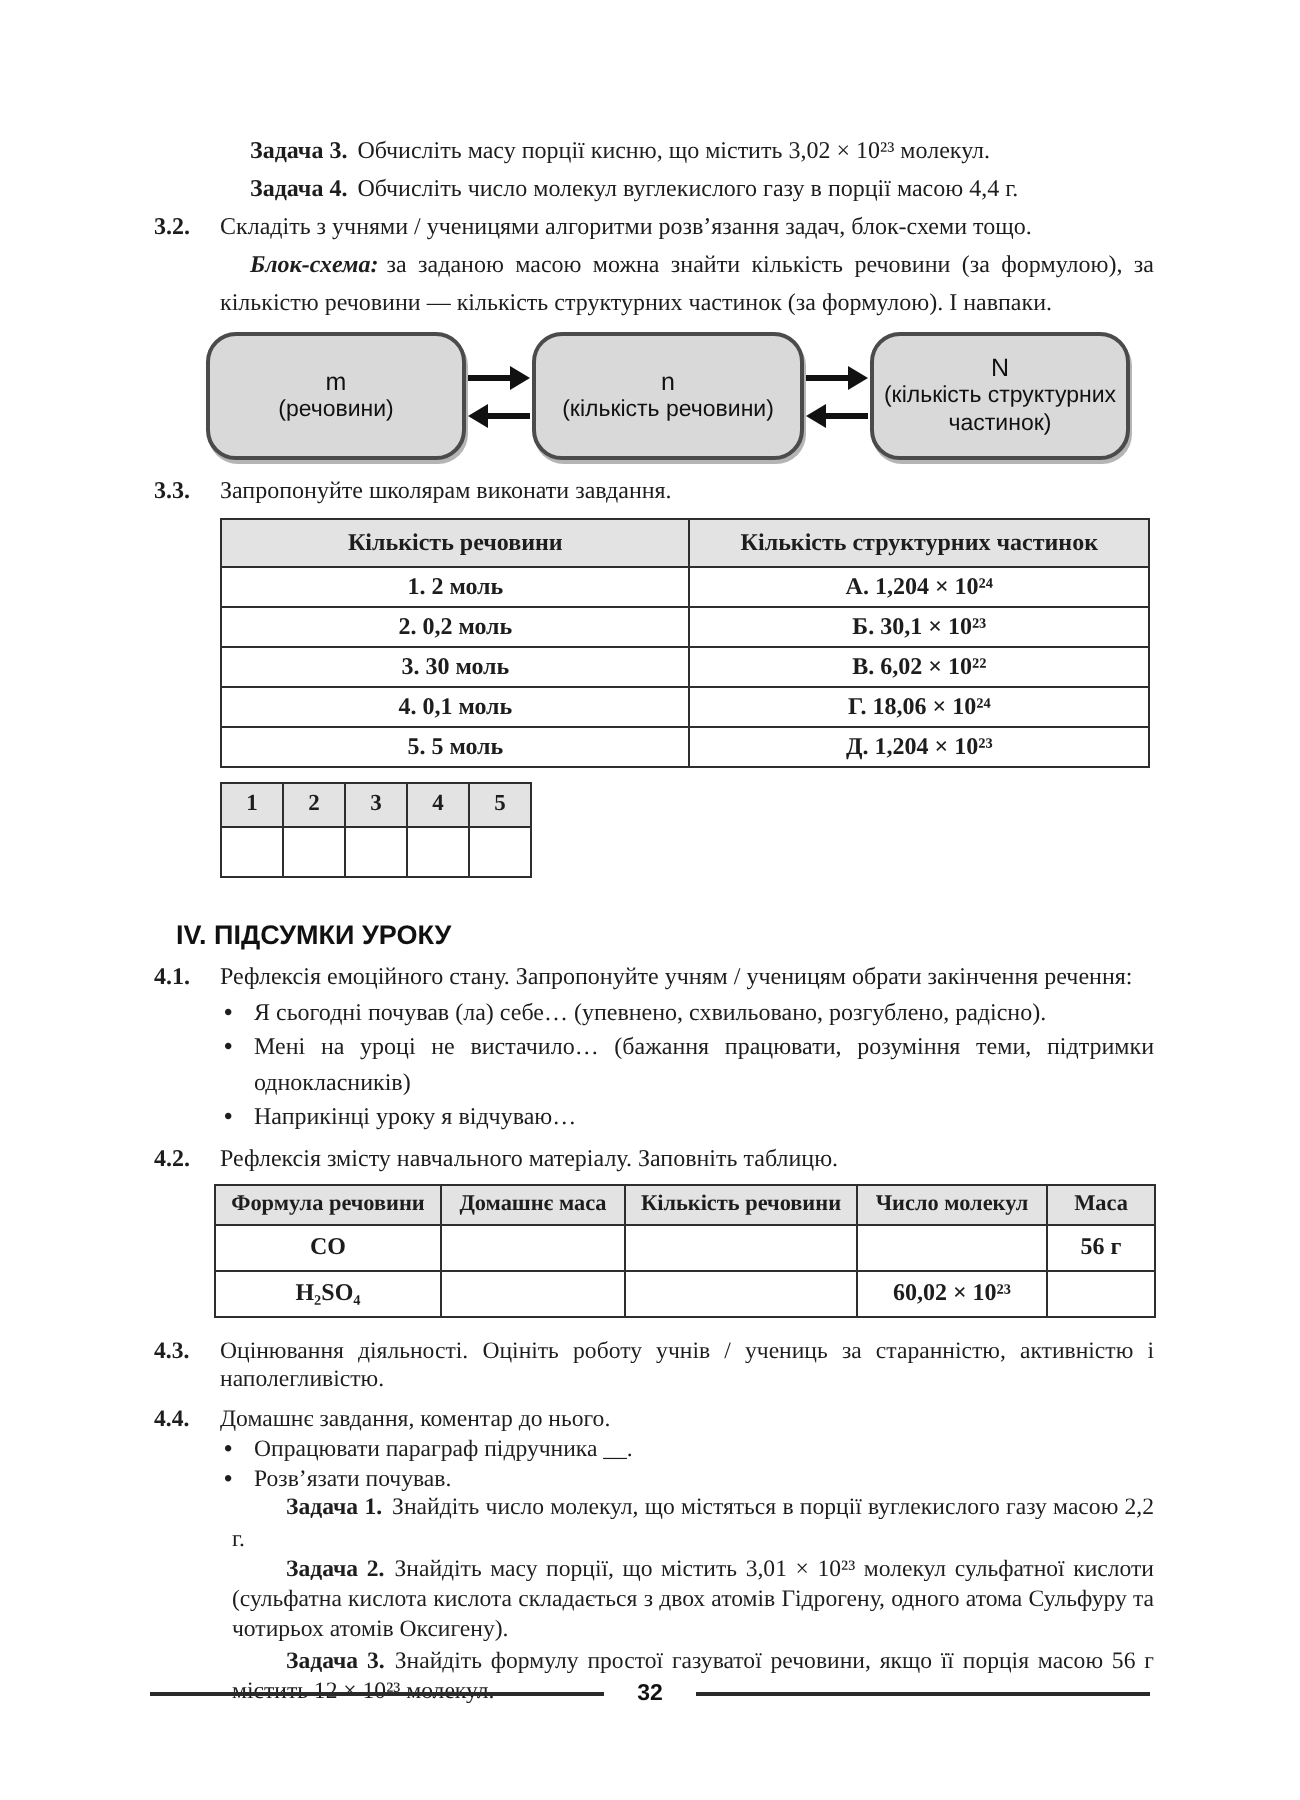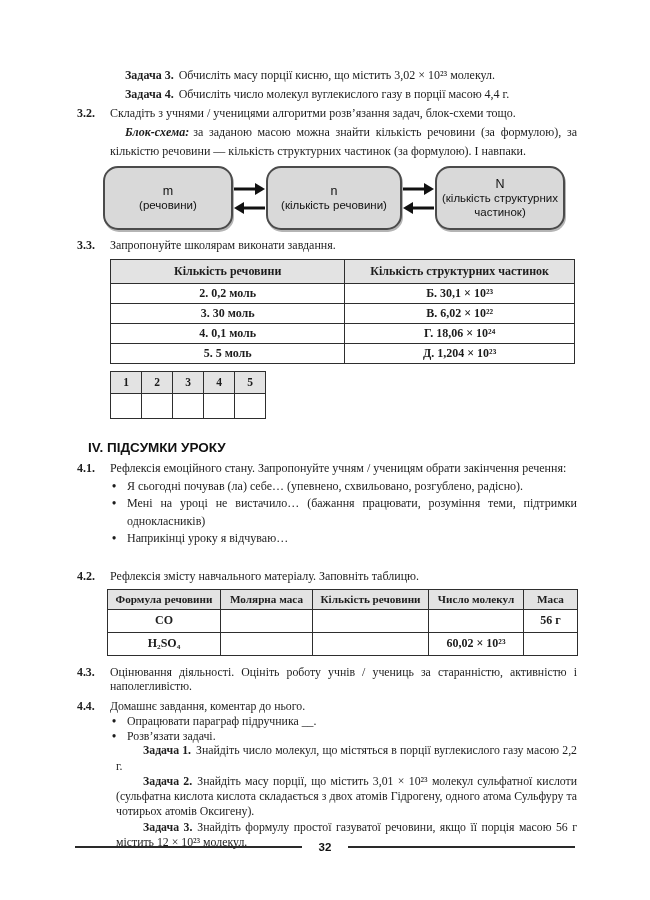--- a/index.html
+++ b/index.html
@@ -50,21 +50,21 @@
     margin:19px 0 3px 11px;font-family:"Liberation Sans","DejaVu Sans",sans-serif;
     font-weight:bold;font-size:13.5px;color:#111;
   }
   .s41{line-height:17.5px;margin-top:2px;}
   .bullets{margin:0;padding:0;list-style:none;}
   .bullets li{display:flex;}
   .bullets .bm{flex:0 0 15px;padding-left:2px;font-weight:bold;}
   .bullets .bt{flex:1;text-align:justify;font-family:Liberation Serif, serif;}
 
   
-  .s42{line-height:17px;margin-top:20px;}
+  .s42{line-height:17px;margin-top:3px;}
   .t2{margin:4px 0 0 30px;width:470px;table-layout:fixed;font-weight:bold;}
   .t2 th,.t2 td{border:1.5px solid #2e2e2e;text-align:center;padding:0;}
   .t2 th{background:#e3e3e3;height:18px;font-size:11.2px;}
   .t2 td{height:22px;font-size:12px;}
 
   .s-late{line-height:14.8px;font-size:11.8px;margin-top:9px;}
   .s44{margin-top:5px;}
   .tasks{margin-left:6px;}
   .tasks p{text-indent:27px;text-align:justify;line-height:15.2px;}
 
@@ -126,20 +126,24 @@
   <table class="t1">
     <colgroup>
         <col style="width:50.5%">
         <col style="width:49.5%">
       </colgroup>
     <tbody>
         <tr>
       <th>Кількість речовини</th>
       <th>Кількість структурних частинок</th>
     </tr>
+    <tr>
+          <td>1.  2 моль</td>
+          <td>А.  1,204 × 10²⁴</td>
+        </tr>
     <tr>
           <td>2.  0,2 моль</td>
           <td>Б.  30,1 × 10²³</td>
         </tr>
     <tr>
           <td>3.  30 моль</td>
           <td>В.  6,02 × 10²²</td>
         </tr>
     <tr>
           <td>4.  0,1 моль</td>
@@ -203,21 +207,21 @@
     <colgroup>
         <col style="width:113px">
         <col style="width:92px">
         <col style="width:116px">
         <col style="width:95px">
         <col style="width:54px">
       </colgroup>
     <tbody>
         <tr>
       <th>Формула речовини</th>
-      <th>Молярна маса</th>
+      <th>Домашнє маса</th>
       <th>Кількість речовини</th>
       <th>Число молекул</th>
       <th>Маса</th>
     </tr>
     <tr>
       <td>CO</td>
       <td></td>
       <td></td>
       <td></td>
       <td>56 г</td>
@@ -241,21 +245,21 @@
     <div class="num">4.4.</div>
     <div class="body">
       <p>Домашнє завдання, коментар до нього.</p>
       <ul class="bullets">
         <li>
             <span class="bm">•</span>
             <span class="bt">Опрацювати параграф підручника __.</span>
           </li>
         <li>
             <span class="bm">•</span>
-            <span class="bt">Розв’язати задачі.</span>
+            <span class="bt">Розв’язати почував.</span>
           </li>
       </ul>
       <div class="tasks">
         <p><span class="lead">Задача 1.</span><span>Знайдіть число молекул, що містяться в порції вуглекислого газу масою 2,2 г.</span></p>
         <p><span class="lead">Задача 2.</span><span>Знайдіть масу порції, що містить 3,01 × 10²³ молекул сульфатної кислоти (сульфатна кислота кислота складається з двох атомів Гідрогену, одного атома Сульфуру та чотирьох атомів Оксигену).</span></p>
         <p><span class="lead">Задача 3.</span><span>Знайдіть формулу простої газуватої речовини, якщо її порція масою 56 г містить 12 × 10²³ молекул.</span></p>
       </div>
     </div>
   </div>
 

